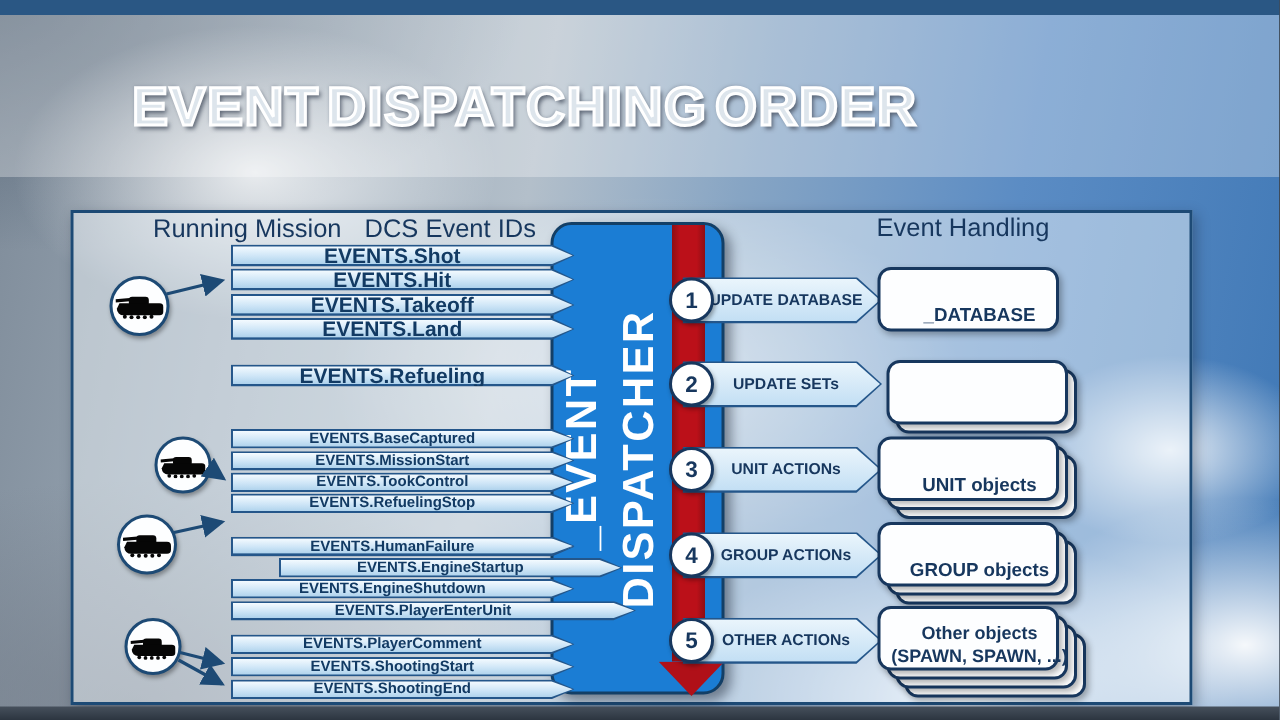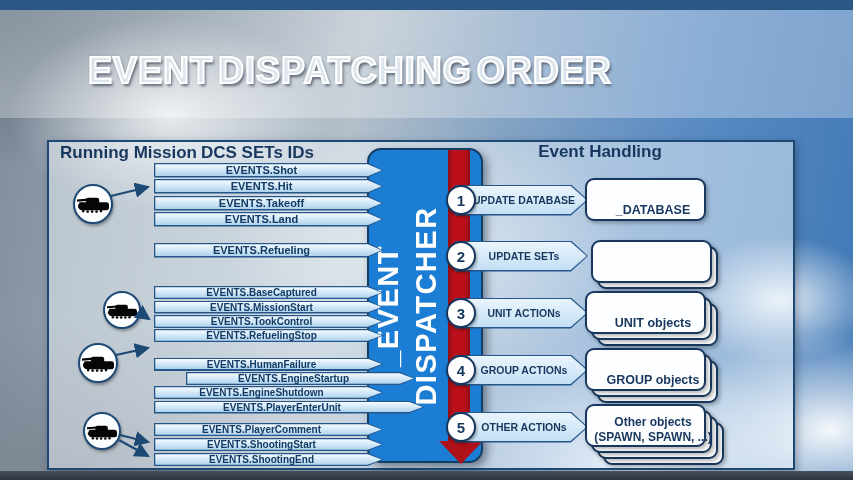--- a/index.html
+++ b/index.html
@@ -19,40 +19,40 @@
   .topstrip{position:absolute;left:0;top:0;width:100%;height:10px;background:#2a5784;}
   .bottomstrip{position:absolute;left:0;bottom:0;width:100%;height:9px;background:linear-gradient(#46505c,#2c3540);}
   .titleband{position:absolute;left:0;top:10px;width:100%;height:108px;background:rgba(255,255,255,0.30);}
   .title{
     position:absolute;left:88px;top:50px;font-size:36px;font-weight:bold;letter-spacing:1px;word-spacing:-6px;
     color:#dde5ec;-webkit-text-stroke:2px #ffffff;
     text-shadow:2px 3px 3px rgba(75,85,100,0.85), -1px -1px 2px rgba(120,130,145,0.5);
   }
   .panel{position:absolute;left:47px;top:140px;width:748px;height:330px;background:rgba(242,248,253,0.48);
     border:2px solid #1d4a75;box-sizing:border-box;box-shadow:2px 3px 8px rgba(20,30,45,0.35);}
-  .hdr{position:absolute;font-size:17px;font-weight:bold;color:#17375e;}
+  .hdr{position:absolute;font-size:17px;font-weight:normal;color:#17375e;margin-left:42px;}
   
   .disp{position:absolute;left:367px;top:148px;width:116px;height:315px;background:#1b7dd4;
     border:2.5px solid #133f66;border-radius:14px;box-sizing:border-box;box-shadow:4px 4px 8px rgba(15,25,40,0.45);}
   .dispText{position:absolute;left:247px;top:268px;width:320px;height:76px;transform:rotate(-90deg);
     text-align:center;color:#fff;font-weight:bold;font-size:29px;letter-spacing:1.5px;line-height:38px;}
   .ribbon{position:absolute;left:448px;top:150px;width:22px;height:291px;
     background:linear-gradient(90deg,#8e0e14,#bb1019 25%,#bb1019 75%,#8e0e14);}
   .ribbonHead{position:absolute;left:439px;top:441px;width:44px;height:23px;background:#b01018;
     clip-path:polygon(0 0,100% 0,50% 100%);}
   
   .ev{position:absolute;left:154px;width:229px;background:#24568a;
     clip-path:polygon(0 0,calc(100% - 15px) 0,100% 50%,calc(100% - 15px) 100%,0 100%);
     filter:drop-shadow(1px 1.5px 1px rgba(0,0,0,0.35));}
   .ev::before{content:"";position:absolute;inset:1.3px;
     background:linear-gradient(180deg,#f5fbff,#cfe6f7 55%,#aed2ec);
     clip-path:polygon(0 0,calc(100% - 14px) 0,100% 50%,calc(100% - 14px) 100%,0 100%);}
   .evl{position:absolute;inset:0 20px 0 6px;display:flex;align-items:center;justify-content:center;
     font-weight:bold;color:#123a63;}
-  .f11{font-size:11px;} .f10{font-size:10px;}
+  .f11{font-size:14px;} .f10{font-size:10px;}
   
   .ha{position:absolute;left:455px;width:133px;height:31px;background:#24568a;
     clip-path:polygon(0 0,calc(100% - 17px) 0,100% 50%,calc(100% - 17px) 100%,0 100%);
     filter:drop-shadow(1px 2px 1.5px rgba(0,0,0,0.35));}
   .ha::before{content:"";position:absolute;inset:1.4px;
     background:linear-gradient(180deg,#eaf5fc,#c3dff4);
     clip-path:polygon(0 0,calc(100% - 16px) 0,100% 50%,calc(100% - 16px) 100%,0 100%);}
   .hal{position:absolute;inset:0 16px 0 21px;display:flex;align-items:center;justify-content:center;
     font-weight:bold;font-size:10.5px;color:#17375e;white-space:nowrap;}
   
@@ -74,21 +74,21 @@
 
 <div class="slide">
 
   <div class="topstrip"></div>
   <div class="titleband"></div>
   <div class="title">EVENT DISPATCHING ORDER</div>
 
   <div class="panel"></div>
 
   <div class="hdr" style="left:60px;top:143px;">Running Mission</div>
-  <div class="hdr" style="left:201px;top:143px;">DCS SETs IDs</div>
+  <div class="hdr" style="left:201px;top:143px;">DCS Event IDs</div>
   <div class="hdr" style="left:520px;top:142px;width:160px;text-align:center;">Event Handling</div>
 
   <div class="disp"></div>
   <div class="ribbon"></div>
   <div class="ribbonHead"></div>
   <div class="dispText">
     <div>_EVENT</div>
     <div>DISPATCHER</div>
   </div>
 

